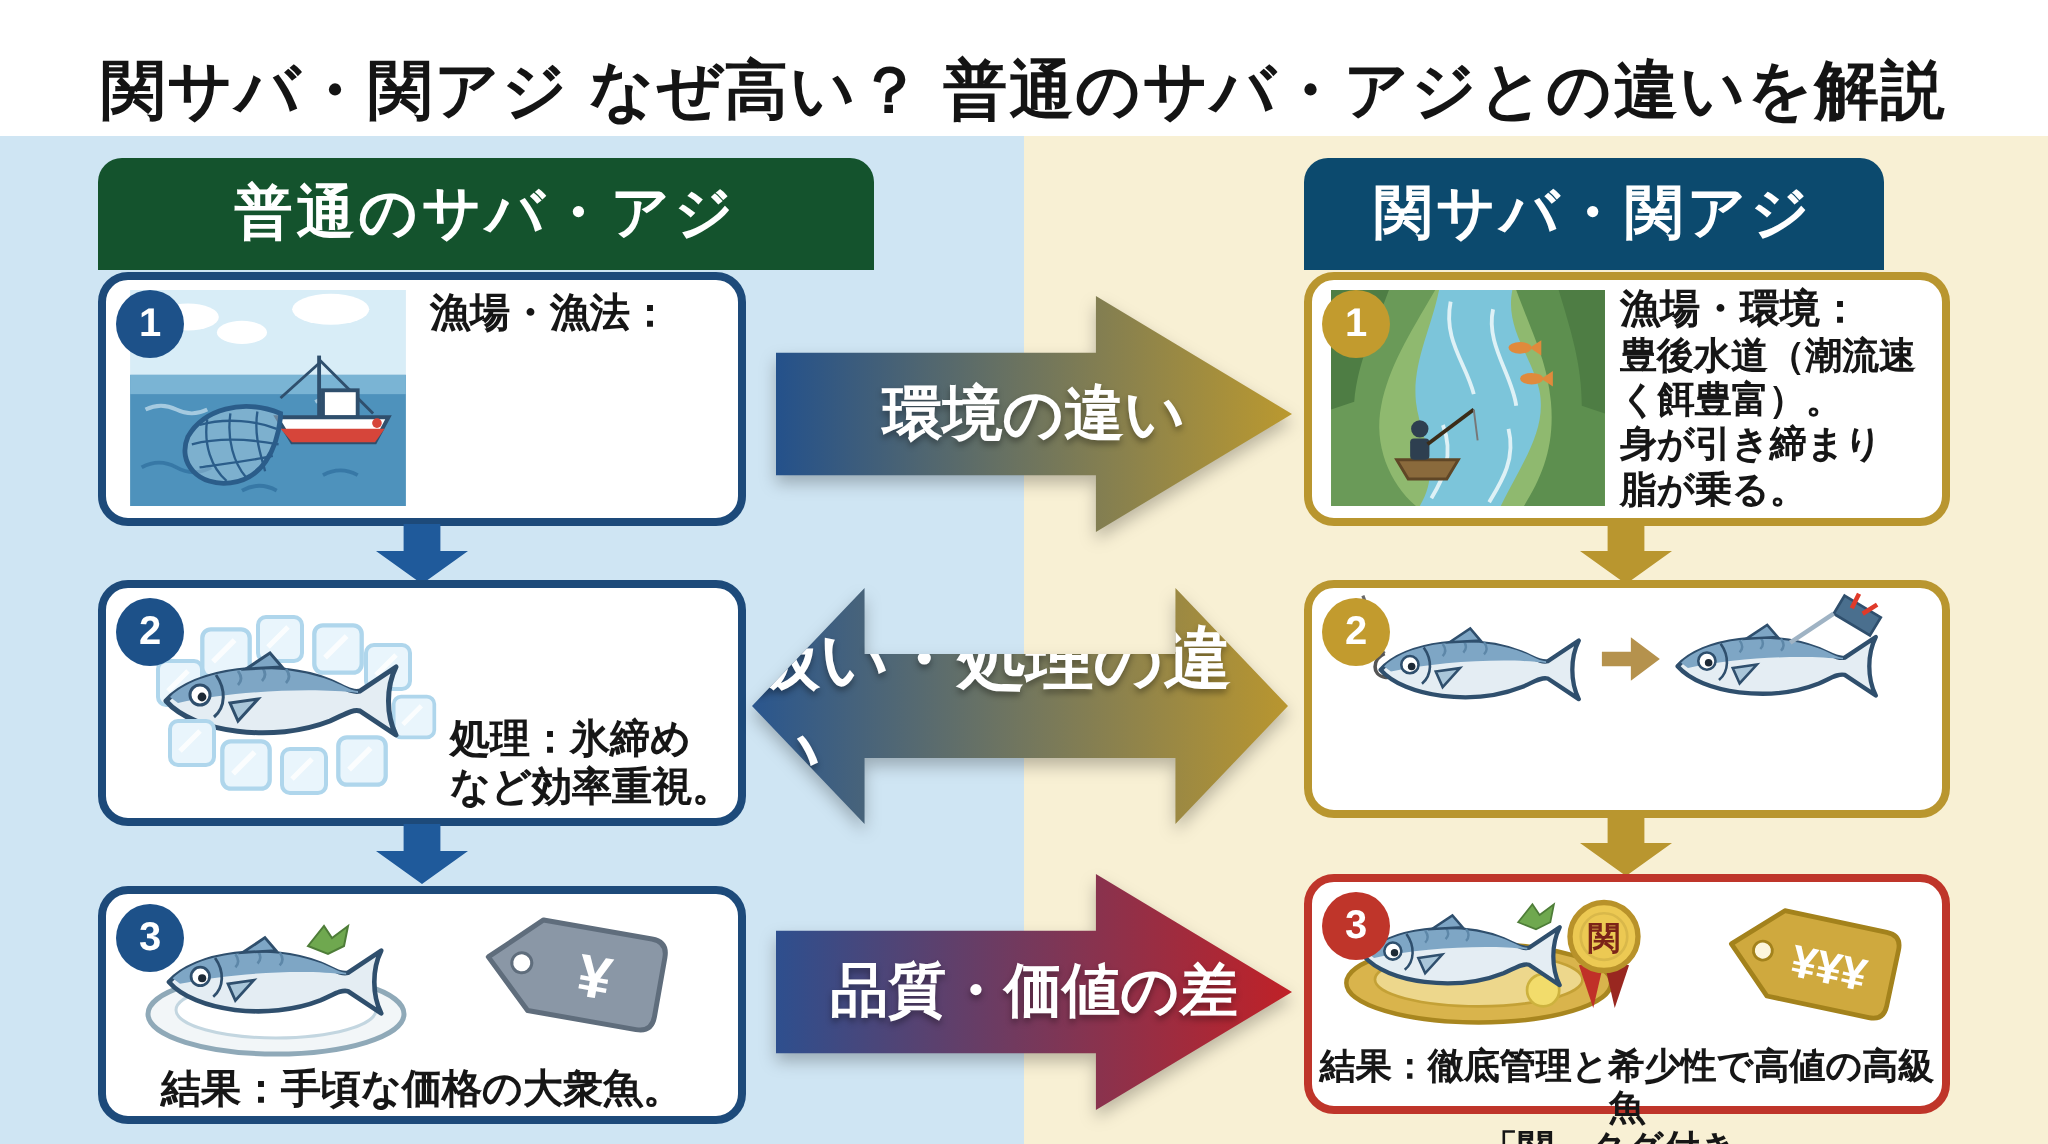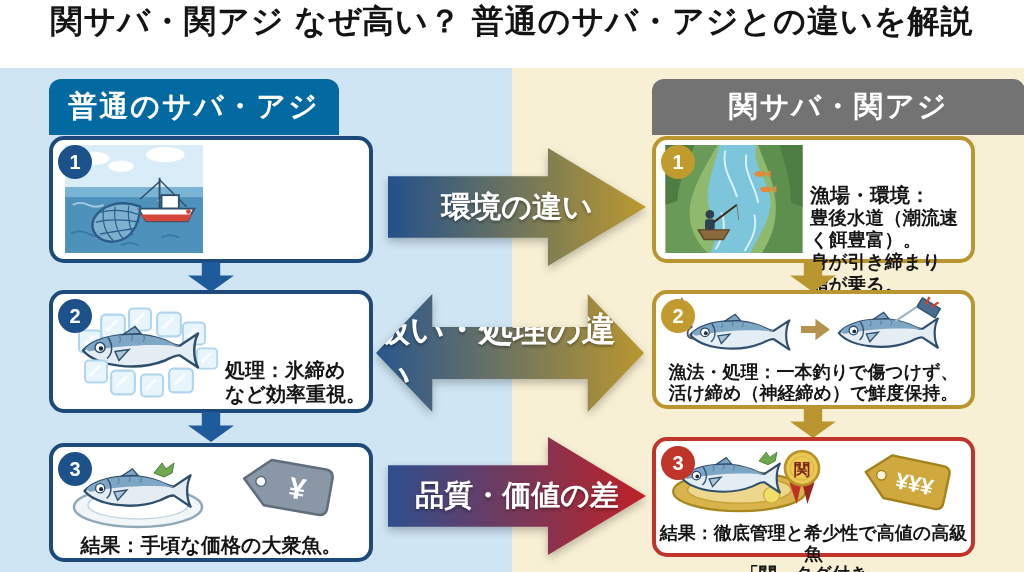--- a/index.html
+++ b/index.html
@@ -2,30 +2,30 @@
 <html><head>
 <meta charset="utf-8">
 <style>
   html,body{margin:0;padding:0;background:#e8e8e8;}
   #stage{
     position:relative;width:1024px;height:572px;overflow:hidden;background:#ffffff;
     font-family:"Liberation Sans","DejaVu Sans",sans-serif;color:#161616;
   }
   
   .title-band{position:absolute;left:0;top:0;width:1024px;height:68px;background:#ffffff;
-    display:flex;align-items:flex-start;justify-content:center;}
+    display:flex;align-items:flex-end;justify-content:center;}
   .title-band h1{margin:0;font-size:32px;font-weight:900;letter-spacing:1px;color:#141414;}
   
   .bg-left{position:absolute;left:0;top:68px;width:512px;height:504px;background:#cfe5f3;}
   .bg-right{position:absolute;left:512px;top:68px;width:512px;height:504px;background:#f8f0d4;}
   
   .col-header{position:absolute;height:56px;border-radius:12px 12px 0 0;display:flex;align-items:center;
     justify-content:center;color:#fff;font-size:29px;font-weight:800;letter-spacing:2px;}
-  .col-header.blue{left:49px;top:79px;width:290px;background:#0369a1;}
-  .col-header.gold{left:652px;top:79px;width:373px;background:#737373;}
+  .col-header.blue{left:49px;top:79px;width:388px;background:#14532d;}
+  .col-header.gold{left:652px;top:79px;width:290px;background:#0c4a6e;}
   
   .box{position:absolute;background:#fff;border-radius:15px;box-sizing:border-box;}
   .b-blue{border:4px solid #1d4a7a;}
   .b-gold{border:4px solid #b9962f;}
   .b-red{border:4px solid #bf352a;}
   #lbox1{left:49px;top:136px;width:324px;height:127px;}
   #lbox2{left:49px;top:290px;width:324px;height:123px;}
   #lbox3{left:49px;top:443px;width:324px;height:119px;}
   #rbox1{left:652px;top:136px;width:323px;height:127px;}
   #rbox2{left:652px;top:290px;width:323px;height:119px;}
@@ -35,21 +35,21 @@
   .badge.blue{background:#1d5189;}
   .badge.gold{background:#c29b2e;}
   .badge.red{background:#bf352a;}
   .img{position:absolute;}
   .txt{position:absolute;}
   .t1{display:block;font-size:20px;font-weight:800;line-height:1.2;}
   .t2{display:block;font-size:19px;font-weight:800;line-height:1.2;white-space:pre-line;}
   #lbox1 .img{left:8px;top:5px;width:146px;height:108px;}
   #lbox1 .txt{left:162px;top:5px;width:152px;}
   #rbox1 .img{left:6px;top:5px;width:144px;height:108px;}
-  #rbox1 .txt{left:154px;top:3px;width:160px;margin-top:40px;}
+  #rbox1 .txt{left:154px;top:3px;width:160px;}
   #rbox1 .t2{font-size:18.5px;}
   #lbox2 .img{left:16px;top:8px;width:150px;height:97px;}
   #lbox2 .txt{left:172px;top:28px;width:142px;}
   #lbox2 .t2{font-size:20px;margin-top:36px;}
   #lbox3 .plate{left:14px;top:4px;width:142px;height:80px;}
   #lbox3 .tag{left:186px;top:8px;width:96px;height:62px;transform:rotate(10deg);}
   #lbox3 .txt{left:0;right:0;top:86px;text-align:center;}
   #lbox3 .t2{font-size:20px;}
   #rbox2 .strip{left:18px;top:2px;width:272px;height:67px;}
   #rbox2 .txt{left:0;right:0;top:68px;text-align:center;}
@@ -132,20 +132,21 @@
       <line x1="98" y1="36" x2="126" y2="64" stroke="#2f4f6d" stroke-width="1.5"></line>
       <rect x="100" y="52" width="18" height="14" fill="#ffffff" stroke="#2f4f6d" stroke-width="2"></rect>
       <path d="M76,66 L134,66 L127,79 L84,79 Z" fill="#ffffff" stroke="#2f4f6d" stroke-width="2"></path>
       <path d="M78,72 L132,72 L127,79 L84,79 Z" fill="#d6453a"></path>
       <circle cx="128" cy="69" r="2.5" fill="#d6453a"></circle>
       <path d="M78,64 C58,56 38,62 30,76 C24,90 36,102 52,100 C68,98 76,84 78,66 Z" fill="#d6e9f2" fill-opacity="0.35" stroke="#2b5d8a" stroke-width="2.5"></path>
       <path d="M36,70 C50,66 66,68 76,72 M32,80 C48,76 66,78 77,80 M36,92 C50,90 66,88 74,86" fill="none" stroke="#2b5d8a" stroke-width="1.2"></path>
       <path d="M40,67 C38,80 42,92 50,99 M52,64 C50,78 54,90 60,97 M66,63 C64,76 68,86 70,94" fill="none" stroke="#2b5d8a" stroke-width="1.2"></path>
     </svg>
     <div class="txt">
+      <span class="t1">漁場・漁法：</span>
     </div>
   </div>
 
   <div class="varrow blue" id="lv1"></div>
 
   <div class="box b-blue" id="lbox2">
     <div class="badge blue">
       <span>2</span>
     </div>
     <svg class="img" viewBox="0 0 150 96">
@@ -249,24 +250,20 @@
     <svg class="img strip" viewBox="0 0 300 74">
       <path d="M8,2 C14,16 10,26 20,34" fill="none" stroke="#6a6a6a" stroke-width="1.8"></path>
       <path d="M20,34 c-7,3 -7,12 0,13 c6,1 9,-5 5,-9" fill="none" stroke="#555555" stroke-width="2"></path>
       <use href="#fish" x="14" y="18" width="118" height="50"></use>
       <polygon points="140,33 156,33 156,25 172,37 156,49 156,41 140,41" fill="#b5924d"></polygon>
       <use href="#fish" x="178" y="16" width="118" height="50"></use>
       <path d="M274,2 L294,14 L288,24 L268,12 Z" fill="#4a6f8e" stroke="#2f4f6d" stroke-width="1.5"></path>
       <line x1="268" y1="12" x2="244" y2="28" stroke="#9fb3c4" stroke-width="2.5"></line>
       <path d="M282,1 l-4,8 M292,7 l-8,5" stroke="#e03a2a" stroke-width="2.5"></path>
     </svg>
-    <div class="txt">
-      <span class="t2">漁法・処理：一本釣りで傷つけず、
-活け締め（神経締め）で鮮度保持。</span>
-    </div>
   </div>
 
   <div class="varrow gold" id="rv2"></div>
 
   <div class="box b-red" id="rbox3">
     <div class="badge red">
       <span>3</span>
     </div>
     <svg class="img plate" viewBox="0 0 190 80">
       <ellipse cx="82" cy="54" rx="74" ry="22" fill="#d9b44c" stroke="#a8861f" stroke-width="2.5"></ellipse>

